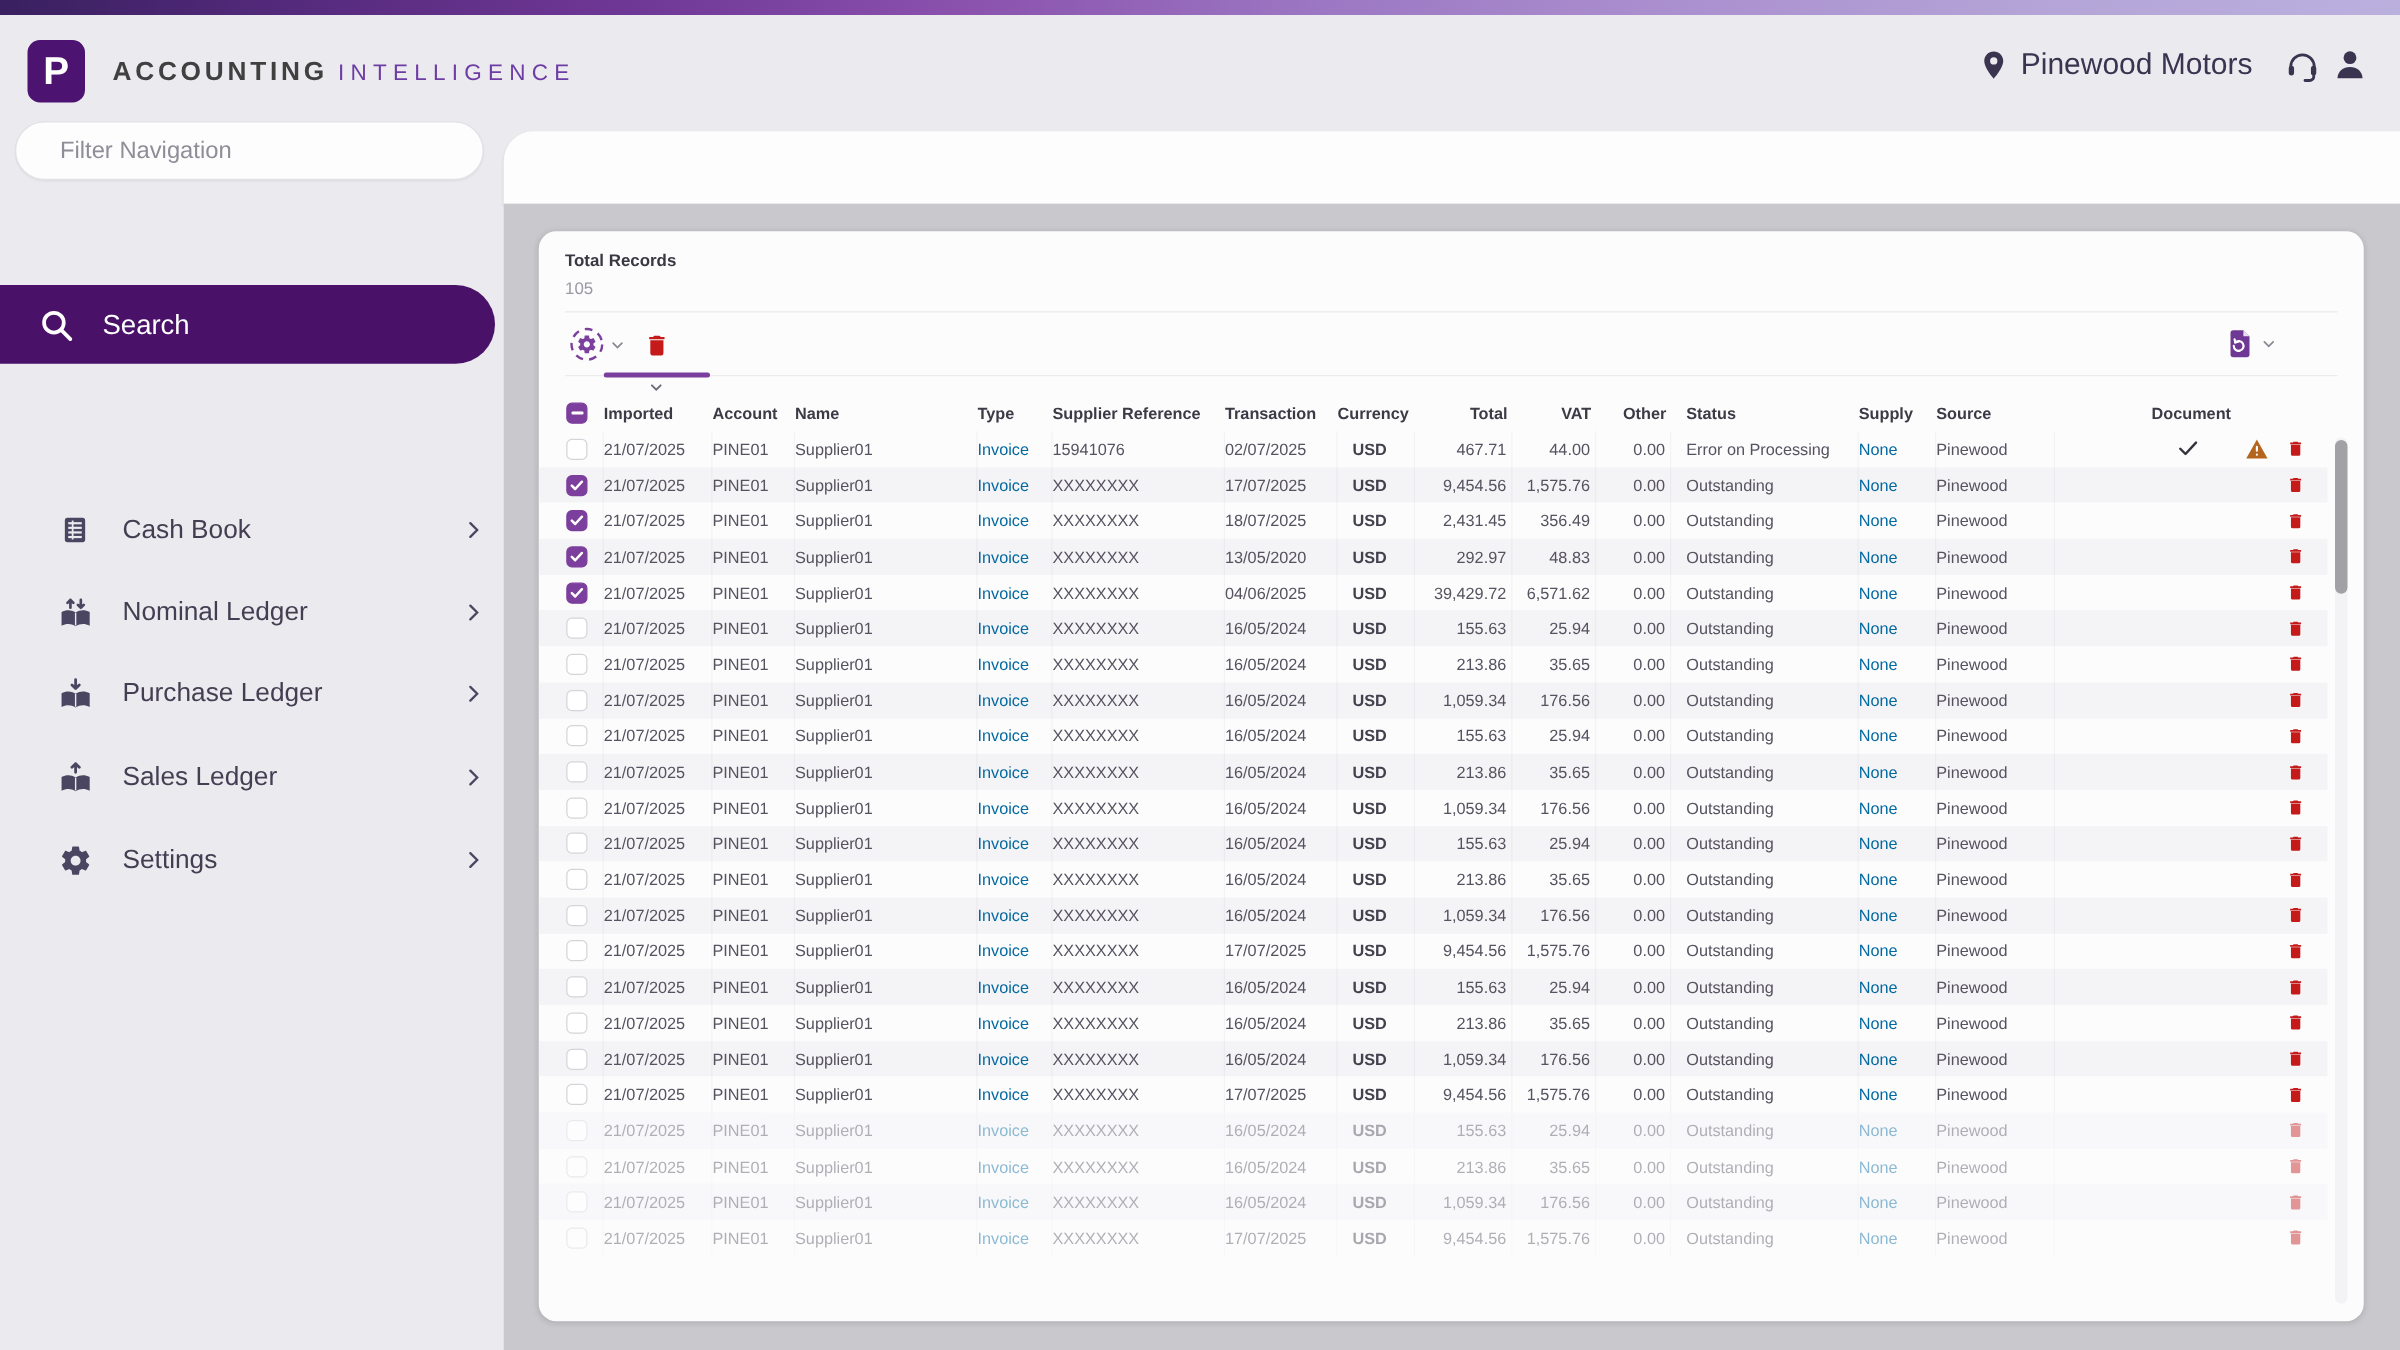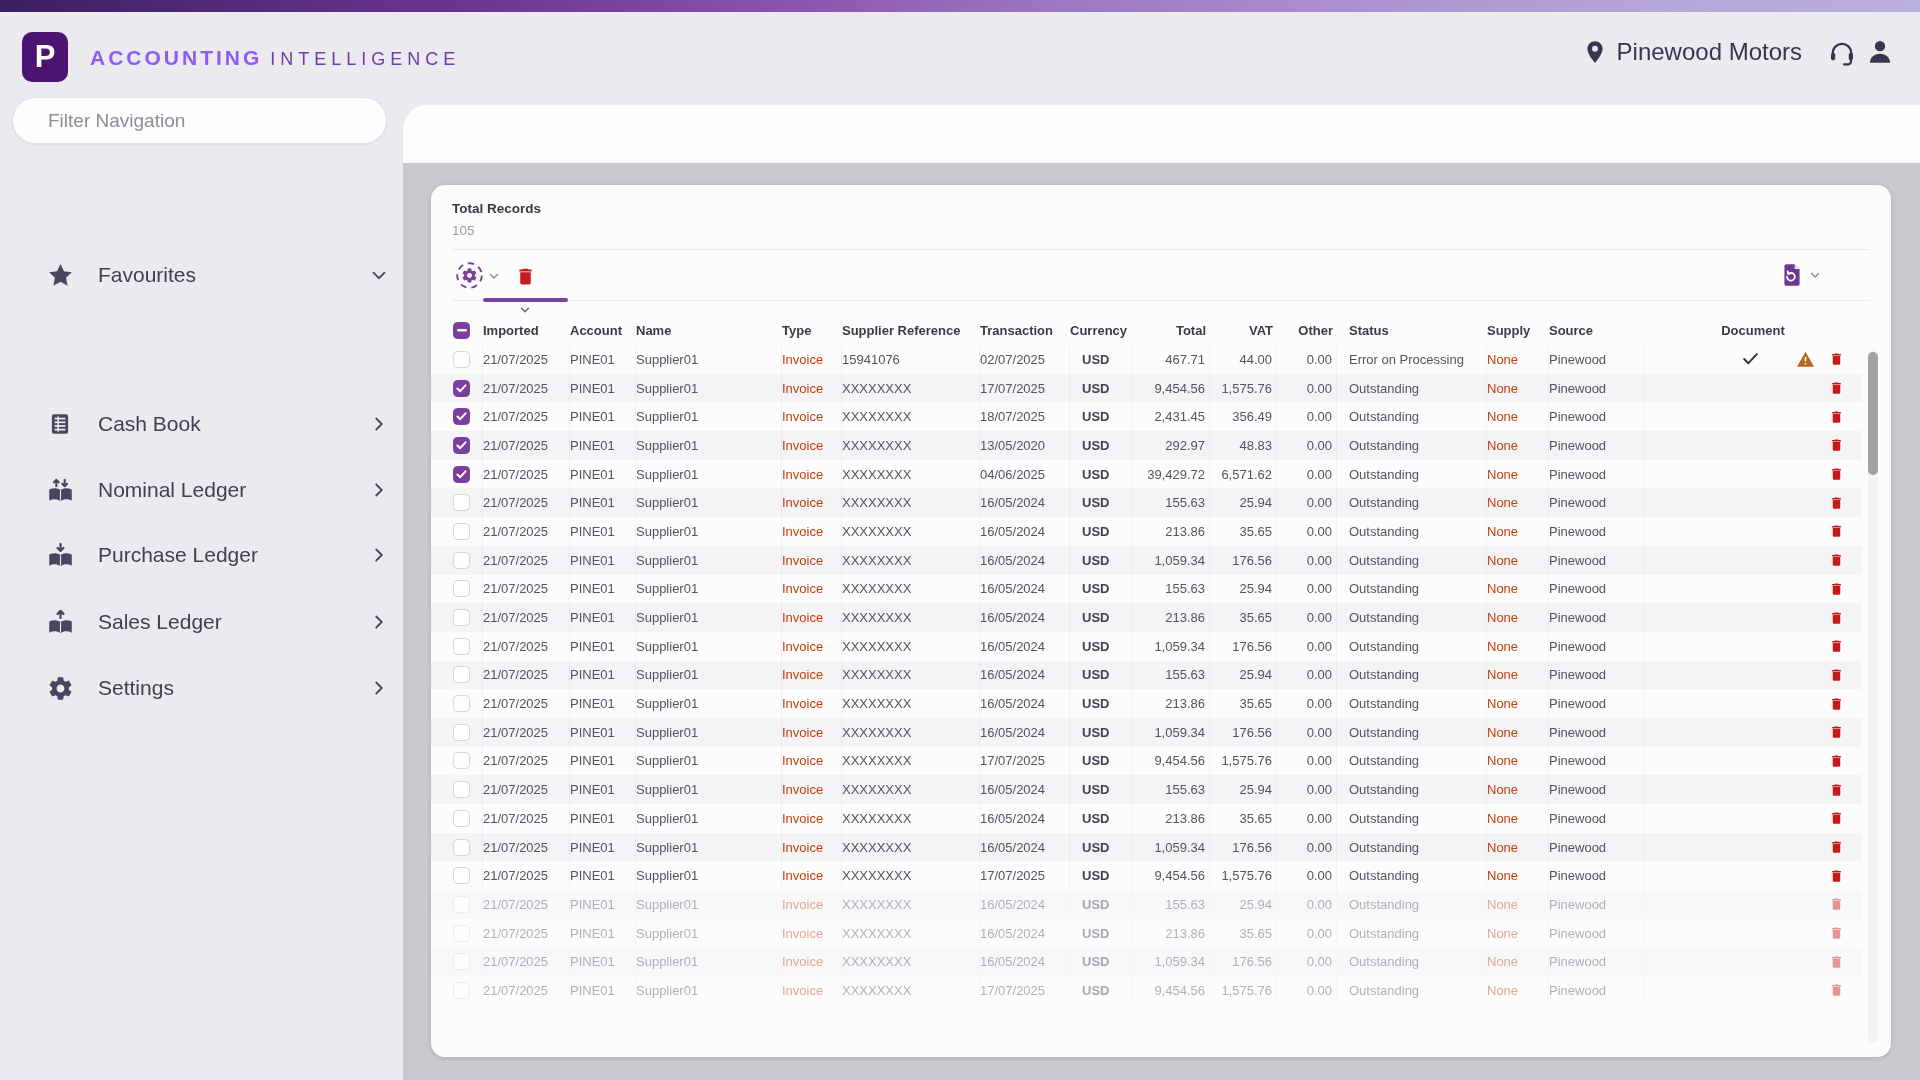--- a/index.html
+++ b/index.html
@@ -8,21 +8,21 @@
 
   
   .topstrip { position:absolute; left:0; top:0; width:1920px; height:12px;
     background:linear-gradient(90deg,#392060 0%,#542a7c 12%,#6f3795 26%,#8a51ad 40%,#9c77c3 55%,#ab90cf 70%,#b4a4d7 85%,#bab0de 100%); }
 
   
   .appheader { position:absolute; left:0; top:12px; width:1920px; height:78px; background:#ebeaee; }
   .logo { position:absolute; left:22px; top:20px; width:46px; height:50px; background:#4d1370;
     border-radius:10px; color:#fff; font-size:31px; font-weight:700; display:flex; align-items:center; justify-content:center; }
   .brand { position:absolute; left:90px; top:34px; white-space:nowrap; }
-  .brand .b1 { font-size:21px; font-weight:800; letter-spacing:3px; color:#8b5cf6; }
+  .brand .b1 { font-size:21px; font-weight:800; letter-spacing:3px; color:#404040; }
   .brand .b2 { font-size:18px; font-weight:500; letter-spacing:5px; color:#6d3ca4; margin-left:8px; }
   .hdr-right { position:absolute; right:24px; top:18px; height:44px; display:flex; align-items:center; gap:6px; }
   .company { font-size:24px; color:#3a3450; font-weight:500; margin-right:18px; }
   .hicon { width:32px; height:32px; display:flex; align-items:center; justify-content:center; }
 
   
   .sidebar { position:absolute; left:0; top:90px; width:375px; bottom:0; background:#ebeaee; }
   .filter-pill { position:absolute; left:12px; top:7px; width:375px; height:47px; background:#fdfdfe;
     border:1px solid #e3e1e6; border-radius:24px; box-shadow:0 1px 2px rgba(0,0,0,.06); }
   .filter-pill input { width:100%; height:100%; border:none; outline:none; background:transparent;
@@ -69,21 +69,21 @@
     font-size:13px; font-weight:700; color:#3d3a46; }
   .tbody { position:absolute; left:0; top:160px; width:1431px; }
   .row { height:28.7px; font-size:13px; color:#56525f; }
   .row:nth-child(even) { background:#f4f3f6; }
   .row.faded { opacity:.45; }
   .cell { overflow:hidden; white-space:nowrap; height:100%; display:flex; align-items:center; }
   .row .cell { border-right:1px solid rgba(40,40,60,.045); }
   .row .c-gap, .row .c-actions { border-right:none; }
   .c-total,.c-vat,.c-other { justify-content:flex-end; padding-right:4px; }
   .c-curr { padding-left:12px; font-weight:600; color:#44414e; }
-  .c-type,.c-supply { color:#c2410c; }
+  .c-type,.c-supply { color:#0369a1; }
   .thead .c-total,.thead .c-vat,.thead .c-other { justify-content:flex-end; }
   .thead .cell { border:none; }
   .c-check { justify-content:flex-start; padding-left:22px; }
   .cb { width:17px; height:17px; border-radius:4.5px; background:#fff; border:1.5px solid #d6d4da;
     display:flex; align-items:center; justify-content:center; cursor:pointer; }
   .cb.on { background:#7d3f9d; border-color:#7d3f9d; }
   .cb.ind { background:#7d3f9d; border-color:#7d3f9d; }
   .c-actions { position:relative; height:100%; }
   .doc-label { position:absolute; left:66px; width:86px; text-align:center; }
   .doc-check { position:absolute; left:92px; width:28px; top:50%; transform:translateY(-50%); display:flex; justify-content:center; }
@@ -141,20 +141,29 @@
         </svg>
     </span>
     <span class="nlabel">Favourites</span>
     <span class="nchev">
       <svg width="22" height="22" viewBox="0 0 24 24" fill="none" stroke="#4a4560" stroke-width="2" stroke-linecap="round">
           <path d="M6 9.5l6 6 6-6"></path>
         </svg>
     </span>
   </div>
 
+  <div class="nav-active">
+    <span class="nicon">
+      <svg width="30" height="30" viewBox="0 0 24 24" fill="none" stroke="#ffffff" stroke-width="2.4" stroke-linecap="round">
+          <circle cx="10.5" cy="10.5" r="6.3"></circle>
+          <path d="M15.3 15.3L21 21"></path>
+        </svg>
+    </span>
+    <span class="nlabel">Search</span>
+  </div>
 
   <div class="nav-item" style="top:312px">
     <span class="nicon">
       <svg width="26" height="26" viewBox="0 0 24 24">
           <rect x="4.5" y="3" width="15" height="18" rx="2" fill="#4a4560"></rect>
           <rect x="7" y="6.2" width="10" height="1.6" fill="#ebeaee"></rect>
           <rect x="7" y="9.6" width="10" height="1.6" fill="#ebeaee"></rect>
           <rect x="7" y="13" width="10" height="1.6" fill="#ebeaee"></rect>
           <rect x="7" y="16.4" width="10" height="1.6" fill="#ebeaee"></rect>
           <rect x="9.6" y="5" width="1.3" height="14" fill="#ebeaee"></rect>

